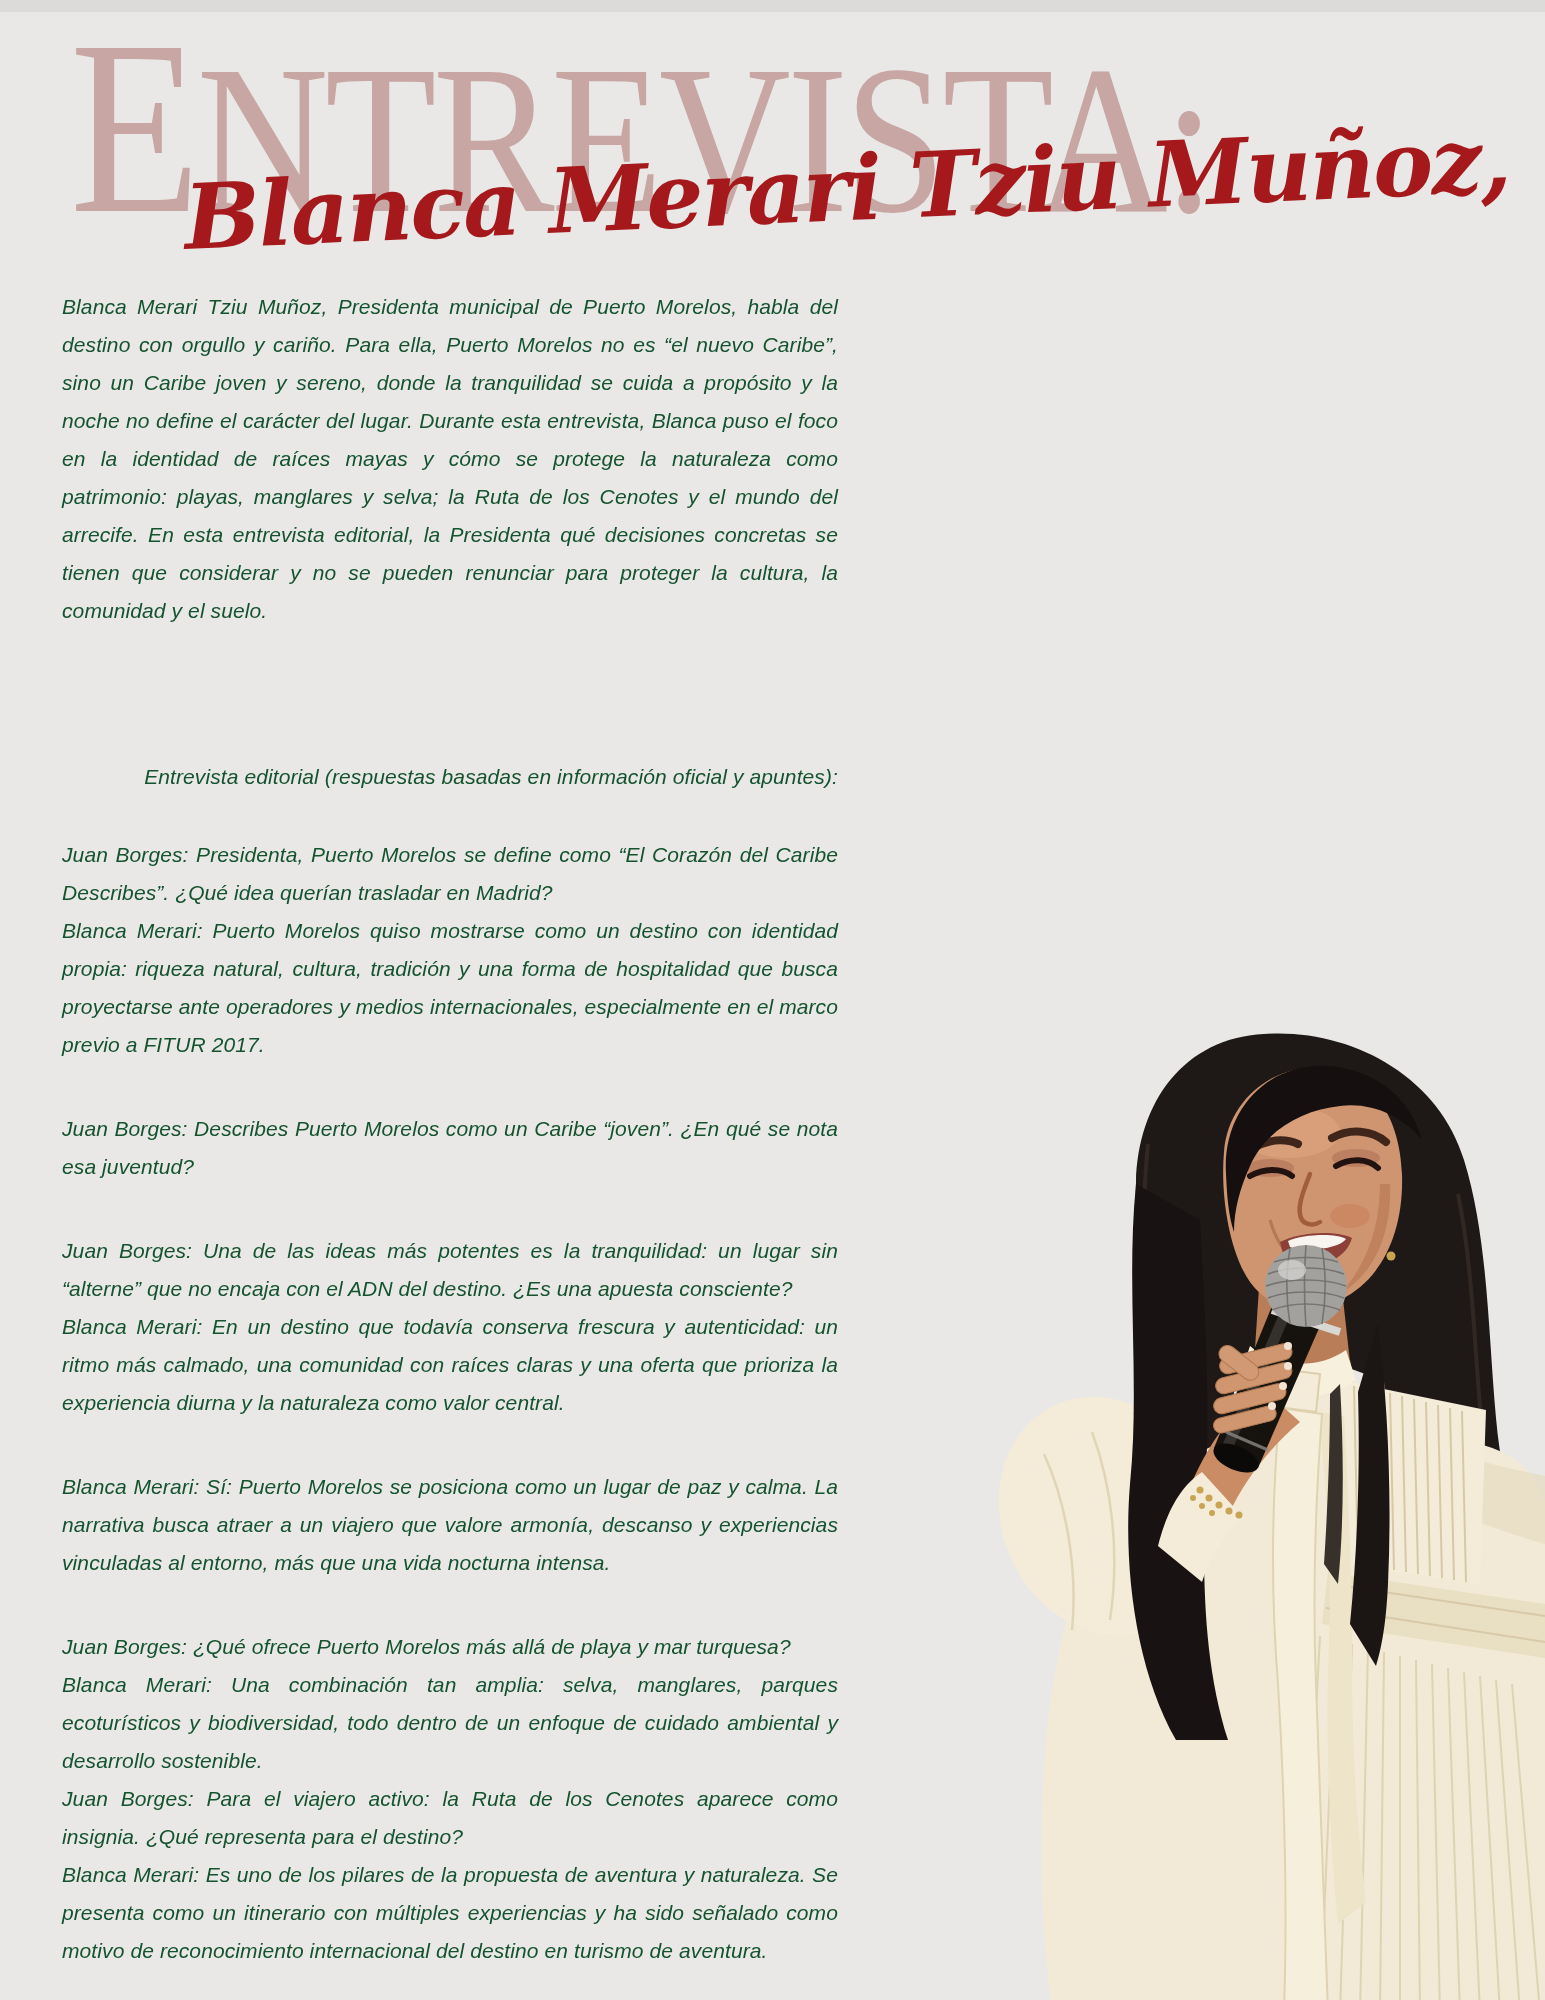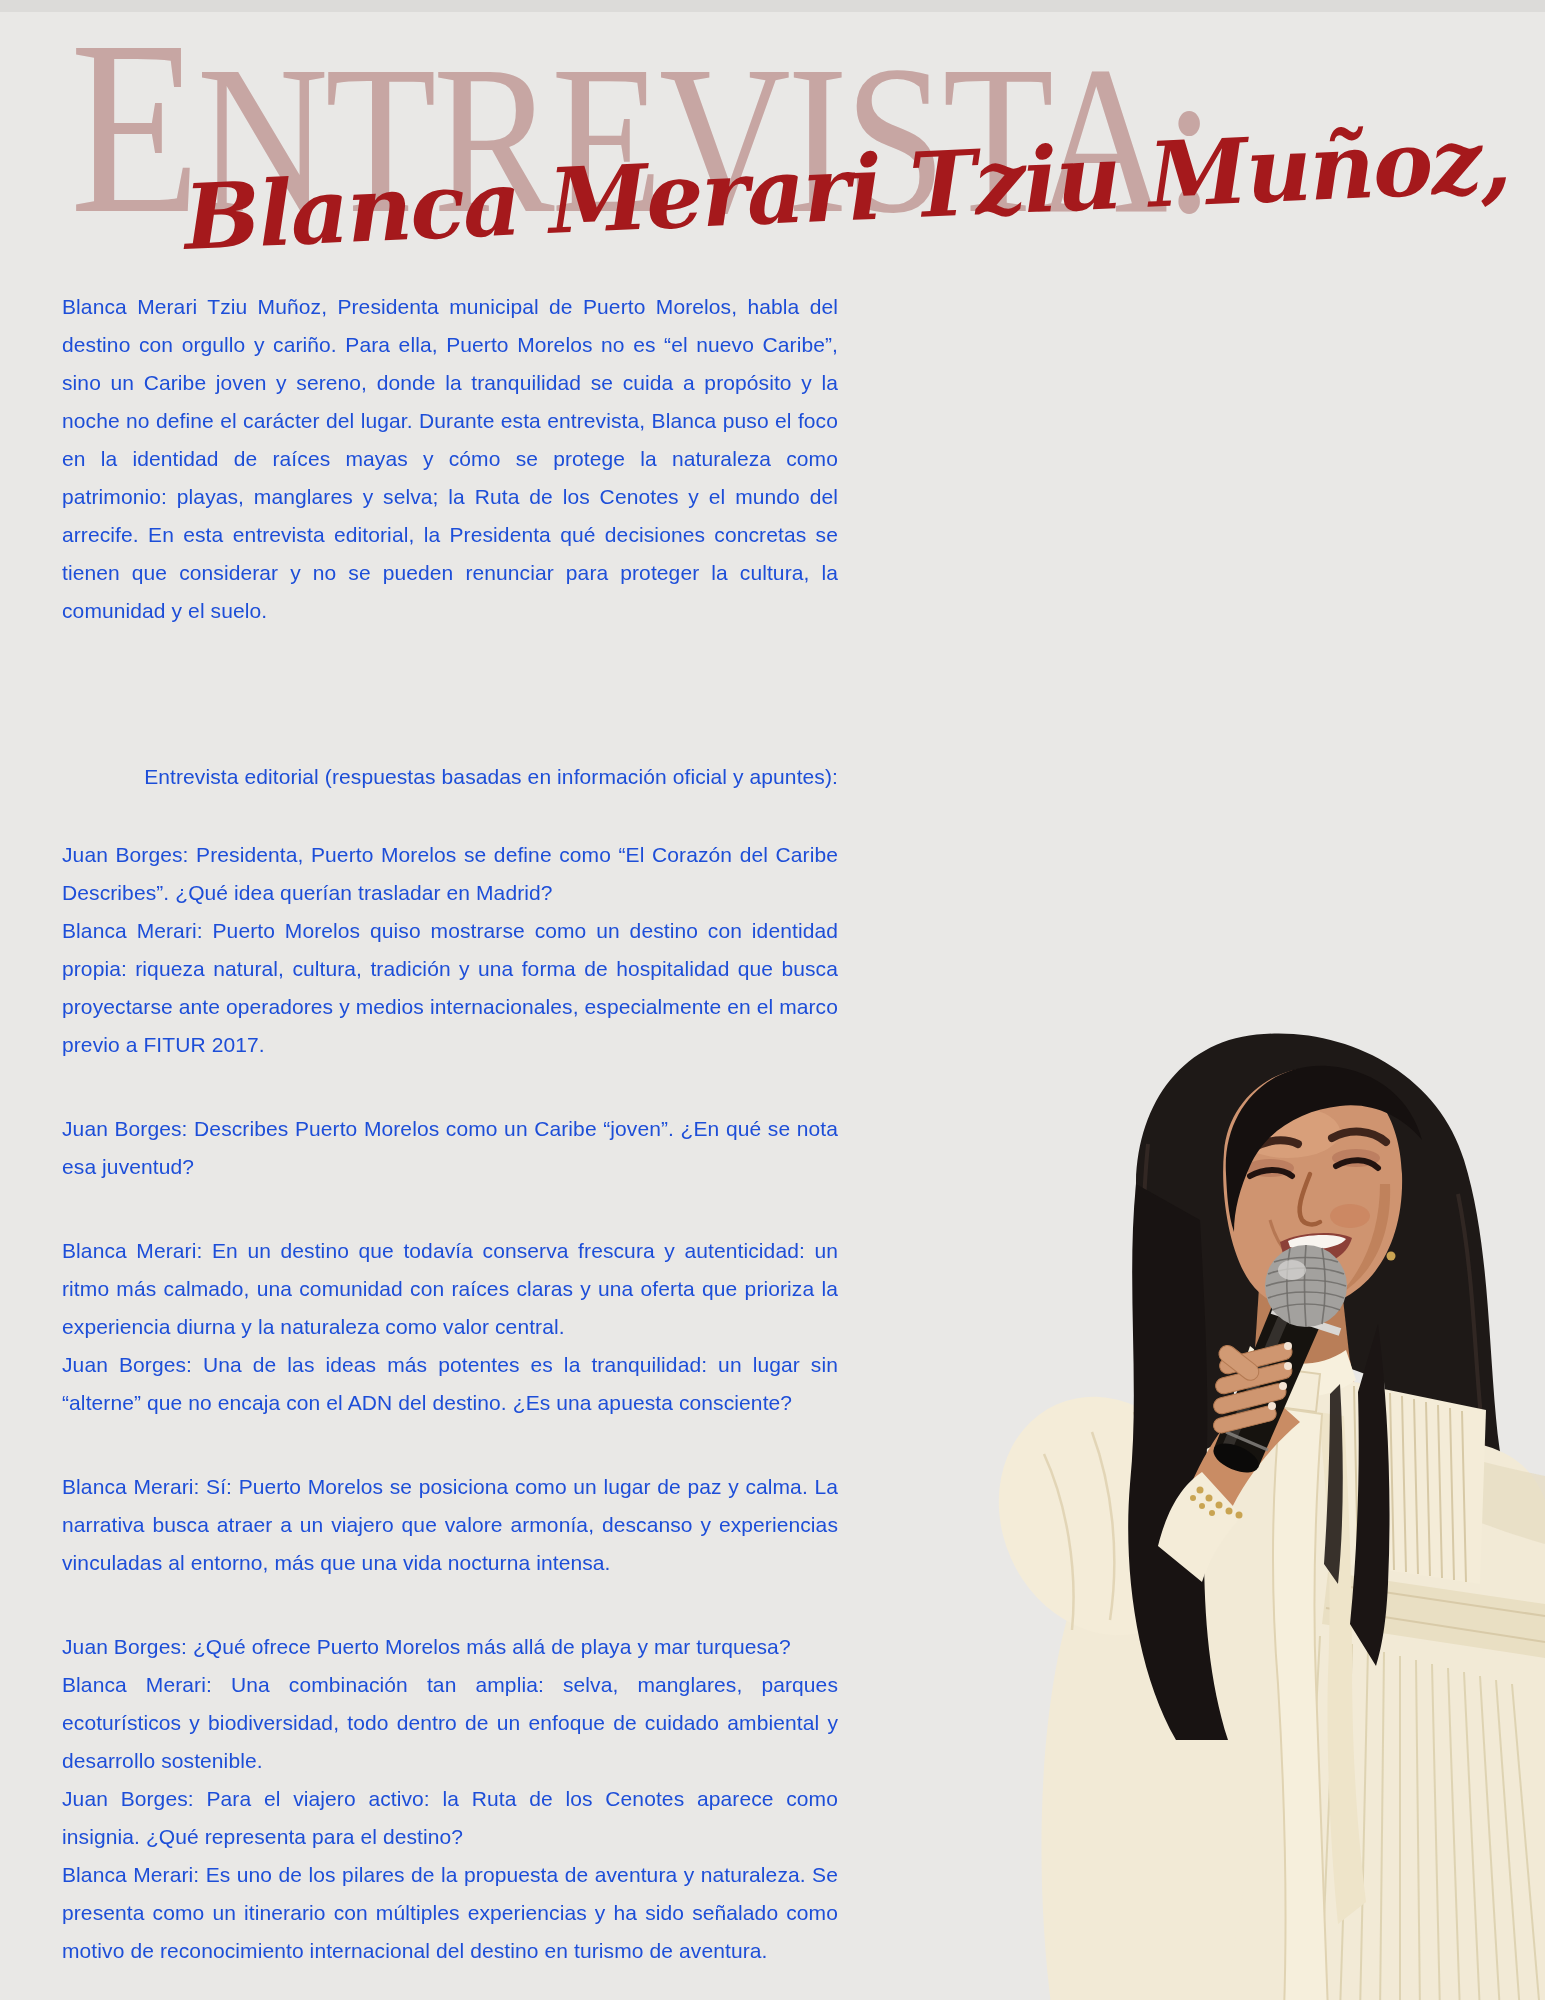--- a/index.html
+++ b/index.html
@@ -20,22 +20,22 @@
   .script{
     position:absolute;left:182px;top:150px;margin:0;
     font-family:"DejaVu Serif","Liberation Serif",serif;
     font-style:italic;font-weight:700;color:#a5191c;
     font-size:90px;line-height:110px;letter-spacing:-2px;
     transform:rotate(-2.5deg);transform-origin:left top;white-space:nowrap;
   }
   
   .column{position:absolute;left:62px;top:276px;width:776px;}
   .para{
-    margin:0;font-size:21px;line-height:38px;color:#1d4ed8;
-    text-align:justify;letter-spacing:.1px;
+    margin:0;font-size:21px;line-height:38px;color:#14532d;
+    text-align:justify;letter-spacing:.1px;font-style:italic;
   }
   .lead{margin-top:128px;text-align:right;}
   .m-q1{margin-top:40px;}
   .m-std{margin-top:46px;}
   .seg{display:block;}
   
   .photo{position:absolute;left:988px;top:1012px;width:557px;height:988px;margin:0;}
   .photo svg{display:block;}
 </style>
 </head>
@@ -56,22 +56,22 @@
     <p class="para m-q1">
       <span class="seg">Juan Borges: Presidenta, Puerto Morelos se define como “El Corazón del Caribe Describes”. ¿Qué idea querían trasladar en Madrid?</span>
       <span class="seg">Blanca Merari: Puerto Morelos quiso mostrarse como un destino con identidad propia: riqueza natural, cultura, tradición y una forma de hospitalidad que busca proyectarse ante operadores y medios internacionales, especialmente en el marco previo a FITUR 2017.</span>
     </p>
 
     <p class="para m-std">
       <span class="seg">Juan Borges: Describes Puerto Morelos como un Caribe “joven”. ¿En qué se nota esa juventud?</span>
     </p>
 
     <p class="para m-std">
+      <span class="seg">Juan Borges: Una de las ideas más potentes es la tranquilidad: un lugar sin “alterne” que no encaja con el ADN del destino. ¿Es una apuesta consciente?</span>
       <span class="seg">Blanca Merari: En un destino que todavía conserva frescura y autenticidad: un ritmo más calmado, una comunidad con raíces claras y una oferta que prioriza la experiencia diurna y la naturaleza como valor central.</span>
-      <span class="seg">Juan Borges: Una de las ideas más potentes es la tranquilidad: un lugar sin “alterne” que no encaja con el ADN del destino. ¿Es una apuesta consciente?</span>
     </p>
 
     <p class="para m-std">
       <span class="seg">Blanca Merari: Sí: Puerto Morelos se posiciona como un lugar de paz y calma. La narrativa busca atraer a un viajero que valore armonía, descanso y experiencias vinculadas al entorno, más que una vida nocturna intensa.</span>
     </p>
 
     <p class="para m-std">
       <span class="seg">Juan Borges: ¿Qué ofrece Puerto Morelos más allá de playa y mar turquesa?</span>
       <span class="seg">Blanca Merari: Una combinación tan amplia: selva, manglares, parques ecoturísticos y biodiversidad, todo dentro de un enfoque de cuidado ambiental y desarrollo sostenible.</span>
       <span class="seg">Juan Borges: Para el viajero activo: la Ruta de los Cenotes aparece como insignia. ¿Qué representa para el destino?</span>

